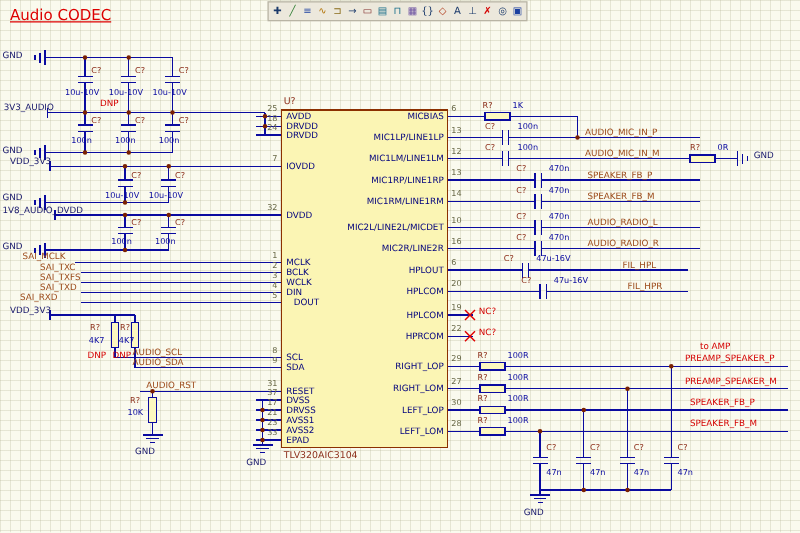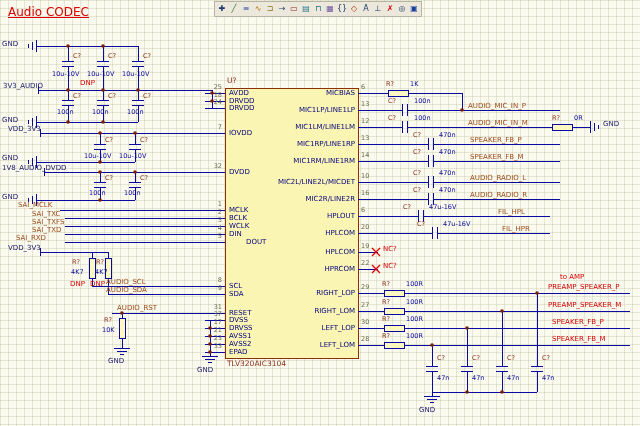--- a/index.html
+++ b/index.html
@@ -421,21 +421,21 @@
 
   <span class="t pin" style="left:229px;top:89px">AVDD</span>
   <span class="t pin" style="left:229px;top:97px">DRVDD</span>
   <span class="t pin" style="left:229px;top:104px">DRVDD</span>
   <span class="t pin" style="left:229px;top:129px">IOVDD</span>
   <span class="t pin" style="left:229px;top:168px">DVDD</span>
   <span class="t pin" style="left:229px;top:206px">MCLK</span>
   <span class="t pin" style="left:229px;top:214px">BCLK</span>
   <span class="t pin" style="left:229px;top:222px">WCLK</span>
   <span class="t pin" style="left:229px;top:230px">DIN</span>
-  <span class="t pin" style="left:246px;top:238px">DOUT</span>
+  <span class="t pin" style="left:235px;top:238px">DOUT</span>
   <span class="t pin" style="left:229px;top:282px">SCL</span>
   <span class="t pin" style="left:229px;top:290px">SDA</span>
   <span class="t pin" style="left:229px;top:309px">RESET</span>
   <span class="t pin" style="left:229px;top:316px">DVSS</span>
   <span class="t pin" style="left:229px;top:324px">DRVSS</span>
   <span class="t pin" style="left:229px;top:332px">AVSS1</span>
   <span class="t pin" style="left:229px;top:340px">AVSS2</span>
   <span class="t pin" style="left:229px;top:348px">EPAD</span>
 
   <span class="t numl" style="left:198px;top:83px">25</span>

